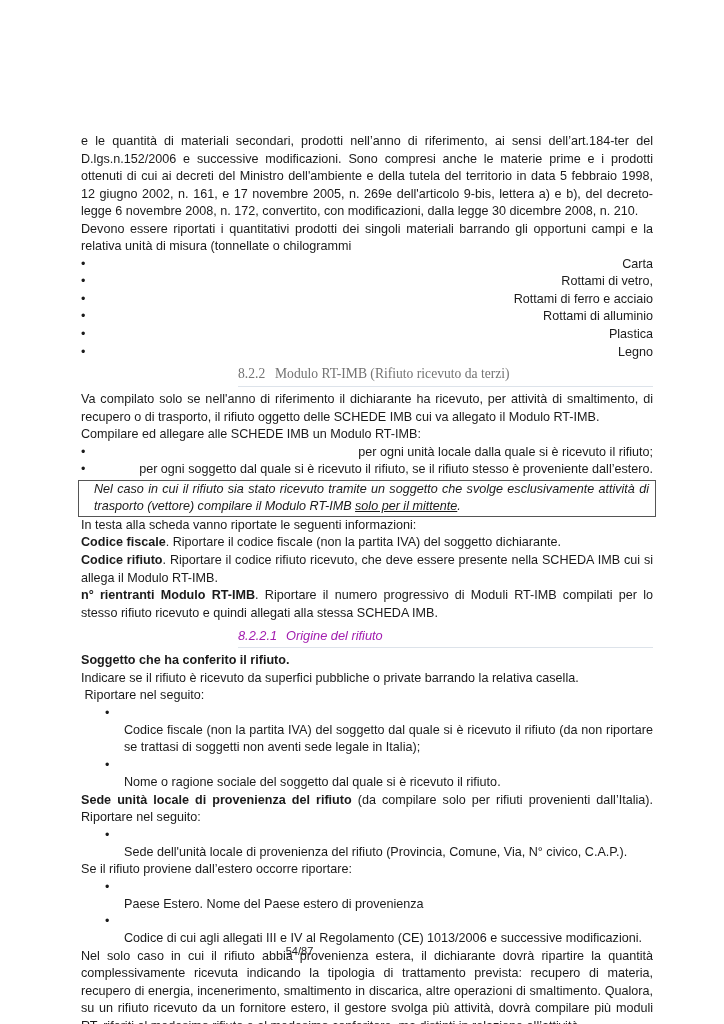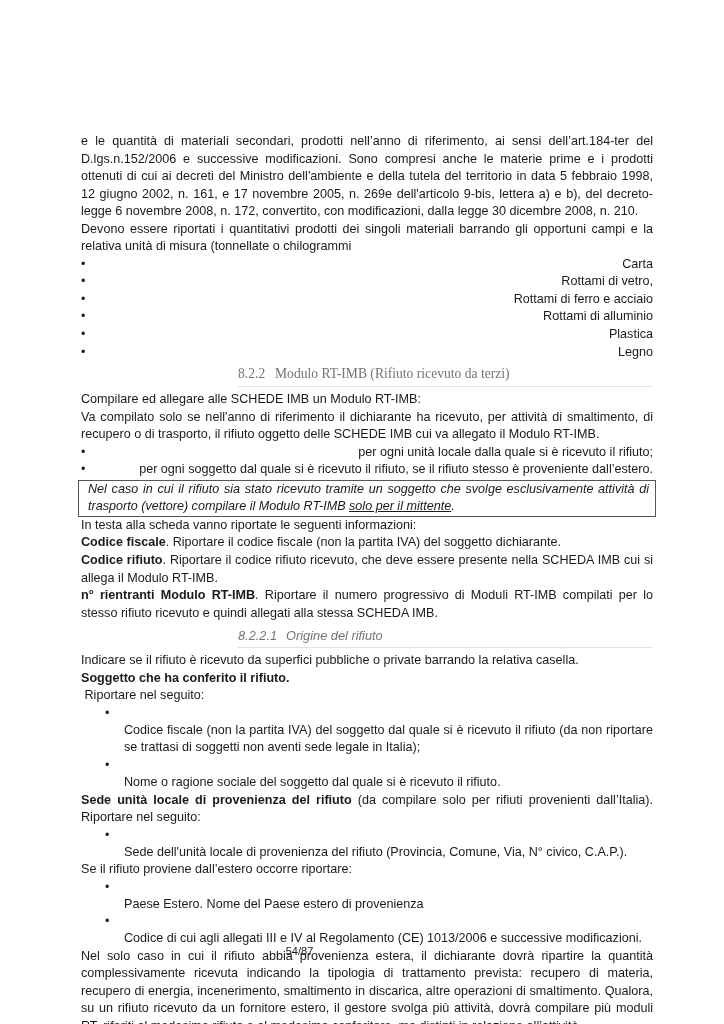--- a/index.html
+++ b/index.html
@@ -28,25 +28,25 @@
     position: absolute; left: 157px; right: 0; top: 0; height: 22px;
     border-bottom: 1.5px solid #dde3ea;
     font-family: "Liberation Serif", "DejaVu Serif", serif;
     color: #737373; font-size: 13.6px; line-height: 20px;
   }
   .heading .num { display: inline-block; width: 37px; }
   .heading2 { margin: 4px 0 0 0; height: 26px; position: relative; }
   .heading2 .hwrap {
     position: absolute; left: 157px; right: 0; top: 0; height: 21px;
     border-bottom: 1px solid #dde3ea;
-    font-style: italic; color: #737373; font-size: 12.8px; line-height: 20px;
+    font-style: italic; color: #a21caf; font-size: 12.8px; line-height: 20px;
   }
   .heading2 .num { display: inline-block; width: 48px; }
   .note-box {
-    margin: 1px -3px 0 -3px; border: 1px solid #555; padding: 0 6px 0 9px;
+    margin: 1px -3px 0 -3px; border: 1px solid #555; padding: 0 6px 0 15px;
     font-style: italic; text-align: justify;
   }
   .u { text-decoration: underline; }
   .pagenum {
     position: absolute; left: 0; width: 599px; top: 932px; text-align: center;
     font-size: 11px; line-height: 17px;
   }
 </style>
 </head>
 <body>
@@ -83,22 +83,22 @@
         <span class="txt">Legno</span>
       </div>
     </div>
 
     <div class="heading">
       <div class="hwrap">
         <span class="num">8.2.2</span><span>Modulo RT-IMB (Rifiuto ricevuto da terzi)</span>
       </div>
     </div>
 
+    <p class="p">Va compilato solo se nell'anno di riferimento il dichiarante ha ricevuto, per attività di smaltimento, di recupero o di trasporto, il rifiuto oggetto delle SCHEDE IMB cui va allegato il Modulo RT-IMB.</p>
     <p class="p">Compilare ed allegare alle SCHEDE IMB un Modulo RT-IMB:</p>
-    <p class="p">Va compilato solo se nell'anno di riferimento il dichiarante ha ricevuto, per attività di smaltimento, di recupero o di trasporto, il rifiuto oggetto delle SCHEDE IMB cui va allegato il Modulo RT-IMB.</p>
     <div class="bullet-row">
       <span class="dot">•</span>
       <span class="txt">per ogni unità locale dalla quale si è ricevuto il rifiuto;</span>
     </div>
     <div class="bullet-row">
       <span class="dot">•</span>
       <span class="txt">per ogni soggetto dal quale si è ricevuto il rifiuto, se il rifiuto stesso è proveniente dall’estero.</span>
     </div>
 
     <div class="note-box">
@@ -109,22 +109,22 @@
     <p class="p"><span class="b">Codice fiscale</span><span>. Riportare il codice fiscale (non la partita IVA) del soggetto dichiarante.</span></p>
     <p class="p"><span class="b">Codice rifiuto</span><span>. Riportare il codice rifiuto ricevuto, che deve essere presente nella SCHEDA IMB cui si allega il Modulo RT-IMB.</span></p>
     <p class="p"><span class="b">n° rientranti Modulo RT-IMB</span><span>. Riportare il numero progressivo di Moduli RT-IMB compilati per lo stesso rifiuto ricevuto e quindi allegati alla stessa SCHEDA IMB.</span></p>
 
     <div class="heading2">
       <div class="hwrap">
         <span class="num">8.2.2.1</span><span>Origine del rifiuto</span>
       </div>
     </div>
 
+    <p class="p b">Soggetto che ha conferito il rifiuto.</p>
     <p class="p">Indicare se il rifiuto è ricevuto da superfici pubbliche o private barrando la relativa casella.</p>
-    <p class="p b">Soggetto che ha conferito il rifiuto.</p>
     <p class="p" style="white-space:pre"> Riportare nel seguito:</p>
     <div class="bl2">
       <span class="dot">•</span>
       <span class="txt p">Codice fiscale (non la partita IVA) del soggetto dal quale si è ricevuto il rifiuto (da non riportare se trattasi di soggetti non aventi sede legale in Italia);</span>
     </div>
     <div class="bl2">
       <span class="dot">•</span>
       <span class="txt">Nome o ragione sociale del soggetto dal quale si è ricevuto il rifiuto.</span>
     </div>
     <p class="p"><span class="b">Sede unità locale di provenienza del rifiuto</span><span> (da compilare solo per rifiuti provenienti dall’Italia). Riportare nel seguito:</span></p>

